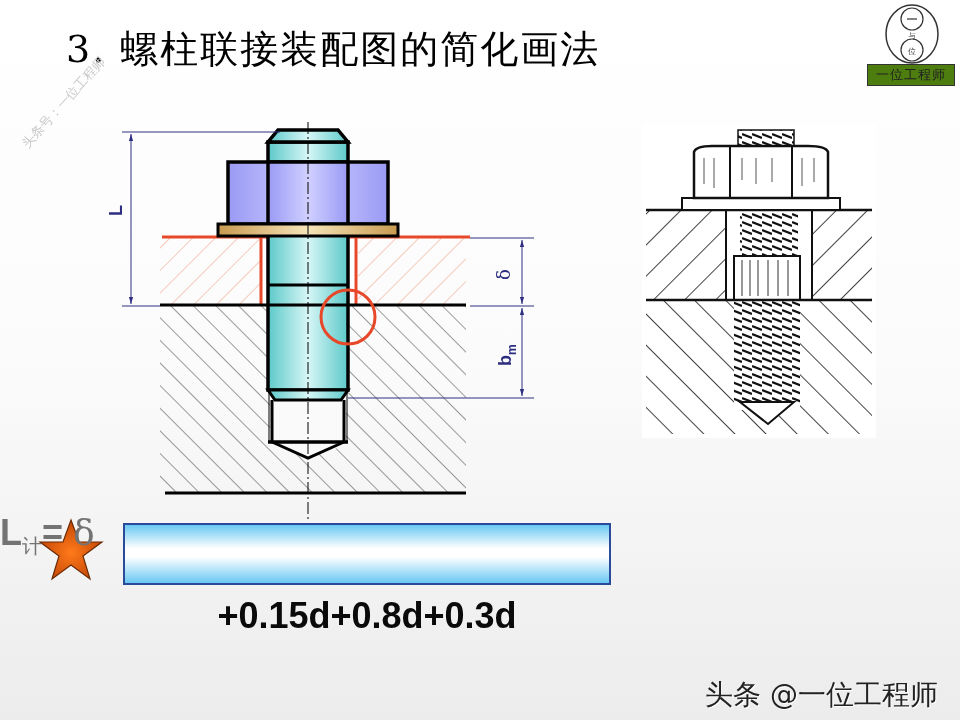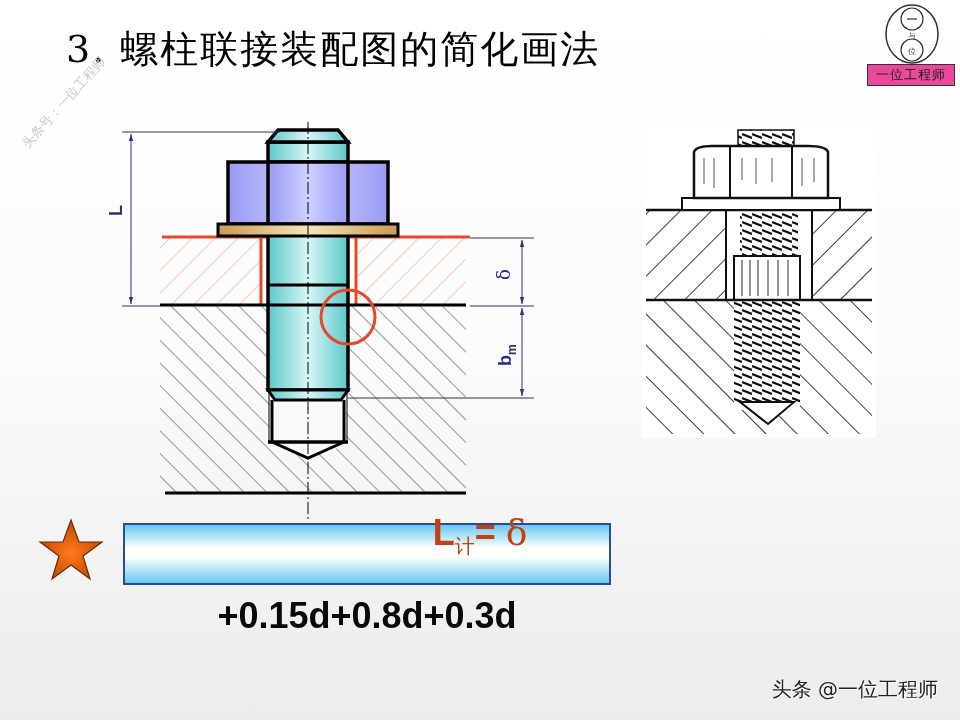--- a/index.html
+++ b/index.html
@@ -15,48 +15,48 @@
   }
   .watermark {
     position:absolute; left:4px; top:66px;
     font-family:"DejaVu Sans", sans-serif; font-size:13px; color:#c8c8c8;
     transform: rotate(-48deg); transform-origin: left top;
     white-space:nowrap; top:140px; left:18px;
   }
   .logo { position:absolute; left:866px; top:4px; width:92px; height:86px; }
   .logo-text {
     position:absolute; left:867px; top:64px; width:88px; height:22px;
-    border:1.5px solid #333; background:#ec4899; box-sizing:border-box;
+    border:1.5px solid #333; background:#4d7c0f; box-sizing:border-box;
     font-family:"DejaVu Sans", sans-serif; font-size:13px; color:#222;
     text-align:center; line-height:20px; letter-spacing:1px;
   }
   .diagram { position:absolute; left:0; top:0; }
   .photo {
     position:absolute; left:642px; top:124px; width:234px; height:314px;
     background:#fff;
   }
   .formula-box {
     position:absolute; left:123px; top:523px; width:488px; height:62px;
     border:2px solid #2a4a9a; box-sizing:border-box;
     background: linear-gradient(180deg, #69c8f2 0%, #ffffff 40%, #ffffff 55%, #69c8f2 100%);
   }
   .formula-line1 {
-    position:absolute; left:0; width:100%; top:512px; text-align:center;
-    font-family:"Liberation Sans", sans-serif; font-weight:bold; font-size:36px; color:#c2410c;
+    position:absolute; left:0; width:100%; top:512px; 
+    font-family:"Liberation Sans", sans-serif; font-weight:bold; font-size:36px; color:#737373;
   }
   .formula-line1 .sub { font-family:"DejaVu Serif", serif; font-weight:normal; font-size:20px; vertical-align:-8px; }
   .formula-line1 .delta { font-family:"DejaVu Serif", serif; font-weight:normal; }
   .formula-line2 {
     position:absolute; left:123px; width:488px; top:562px; text-align:center;
     font-family:"Liberation Sans", sans-serif; font-weight:bold; font-size:36px; color:#0a0a0a;margin-top:33px;
   }
   .star { position:absolute; left:38px; top:518px; }
   .footer {
     position:absolute; right:22px; top:676px;
-    font-family:"DejaVu Sans", sans-serif; font-size:20px; color:#222;
+    font-family:"DejaVu Sans", sans-serif; font-size:28px; color:#222;
     text-shadow: 1px 1px 0 #fff;
   }
 </style>
 </head>
 <body>
 
 <div class="title">3. 螺柱联接装配图的简化画法</div>
 
 <div class="watermark">头条号：一位工程师</div>
 

